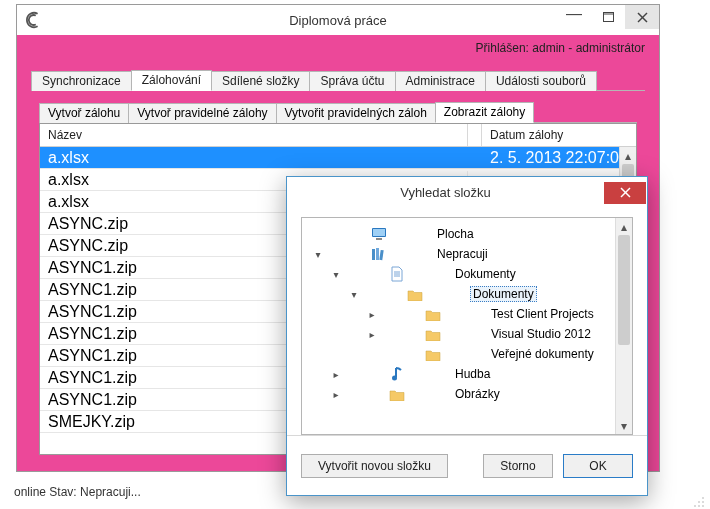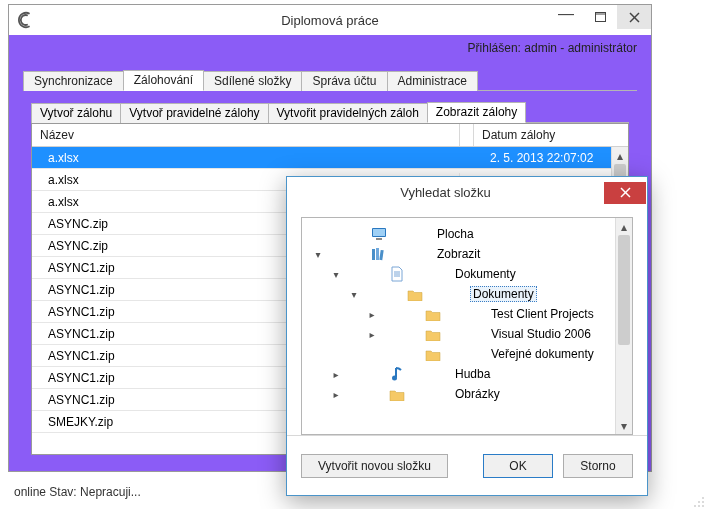--- a/index.html
+++ b/index.html
@@ -9,25 +9,25 @@
     font-size: 12px;
     background: #fff;
     width: 710px;
     height: 509px;
     position: relative;
     overflow: hidden;
   }
   
   .main-window {
     position: absolute;
-    left: 8px; top: 4px;
+    left: 16px; top: 4px;
     width: 644px;
     height: 468px;
     border: 1px solid #9a9a9a;
-    background: #8b5cf6;
+    background: #ec4899;
   }
   .titlebar {
     height: 30px;
     display: flex;
     align-items: center;
     position: relative;
     background: #fff;
   }
   .titlebar .app-icon {
     width: 18px; height: 18px; margin-left: 8px;
@@ -144,22 +144,22 @@
     display: flex;
     border-bottom: 1px solid #e6e6e6;
     height: 22px;
     align-items: center;
   }
   .row.selected {
     background: #1e90ff;
     color: #fff;
   }
   .cell {
-    padding: 0 16px;
-    font-size: 12px;
+    padding: 0 8px;
+    font-size: 16px;
     white-space: nowrap;
     overflow: hidden;
   }
   .cell.name { flex: 0 0 428px; border-right: 1px solid transparent;}
   .cell.spacer { flex: 0 0 14px; padding:0;}
   .cell.date { flex: 1 1 auto; }
   .row:not(.selected) .cell.name { border-right: 1px solid #eee; }
   .row:not(.selected) .cell.spacer { border-right: 1px solid #eee; }
   .vscroll {
     position: absolute; right: 0; top: 0; bottom: 0;
@@ -309,20 +309,21 @@
   </div>
 
   <div class="login-info">Přihlášen: admin - administrátor</div>
 
   <div class="main-tabs" id="main-tabs">
       <div class="main-tab">Synchronizace</div>
       <div class="main-tab active">Zálohování</div>
       <div class="main-tab">Sdílené složky</div>
       <div class="main-tab">Správa účtu</div>
       <div class="main-tab">Administrace</div>
+      <div class="main-tab">Události souborů</div>
     </div>
   <div class="sub-tabs" id="sub-tabs">
       <div class="sub-tab">Vytvoř zálohu</div>
       <div class="sub-tab">Vytvoř pravidelné zálohy</div>
       <div class="sub-tab">Vytvořit pravidelných záloh</div>
       <div class="sub-tab active">Zobrazit zálohy</div>
     </div>
 
   <div class="table-wrap">
     <div class="thead">
@@ -444,21 +445,21 @@
         </div>
         <div class="tree-row" style="padding-left: 6px;">
           <span class="twisty">▾</span>
           <span class="ticon">
             <svg width="16" height="14" viewBox="0 0 16 14">
               <rect x="1" y="2" width="3" height="11" fill="#4a8fc9"></rect>
               <rect x="5" y="1" width="3" height="12" fill="#6fa8dc"></rect>
               <rect x="9" y="3" width="3" height="10" fill="#4a8fc9" transform="rotate(8 10 8)"></rect>
             </svg>
           </span>
-          <span class="tlabel">Zobrazit</span>
+          <span class="tlabel">Nepracuji</span>
         </div>
         <div class="tree-row" style="padding-left: 24px;">
           <span class="twisty">▾</span>
           <span class="ticon">
             <svg width="14" height="16" viewBox="0 0 14 16">
               <path d="M2 1 h7 l3 3 v11 h-10 z" fill="#fff" stroke="#7aa6d6"></path>
               <line x1="4" y1="6" x2="10" y2="6" stroke="#7aa6d6"></line>
               <line x1="4" y1="8" x2="10" y2="8" stroke="#7aa6d6"></line>
               <line x1="4" y1="10" x2="10" y2="10" stroke="#7aa6d6"></line>
             </svg>
@@ -483,21 +484,21 @@
           </span>
           <span class="tlabel">Test Client Projects</span>
         </div>
         <div class="tree-row" style="padding-left: 60px;">
           <span class="twisty">▸</span>
           <span class="ticon">
             <svg width="16" height="13" viewBox="0 0 16 13">
               <path d="M1 3 h5 l1.5 1.5 H15 v8 a.5.5 0 0 1 -.5 .5 h-13 a.5.5 0 0 1 -.5 -.5 z" class="folder-svg"></path>
             </svg>
           </span>
-          <span class="tlabel">Visual Studio 2006</span>
+          <span class="tlabel">Visual Studio 2012</span>
         </div>
         <div class="tree-row" style="padding-left: 60px;">
           <span class="twisty"></span>
           <span class="ticon">
             <svg width="16" height="13" viewBox="0 0 16 13">
               <path d="M1 3 h5 l1.5 1.5 H15 v8 a.5.5 0 0 1 -.5 .5 h-13 a.5.5 0 0 1 -.5 -.5 z" class="folder-svg"></path>
             </svg>
           </span>
           <span class="tlabel">Veřejné dokumenty</span>
         </div>
@@ -525,16 +526,16 @@
         <div class="arrow">▴</div>
         <div class="track">
             <div class="thumb" style="top:0;height:110px;"></div>
           </div>
         <div class="arrow">▾</div>
       </div>
     </div>
   </div>
   <div class="dlg-footer">
     <div class="dlg-btn">Vytvořit novou složku</div>
+    <div class="dlg-btn">Storno</div>
     <div class="dlg-btn default">OK</div>
-    <div class="dlg-btn">Storno</div>
   </div>
 </div>
 
 </body></html>

